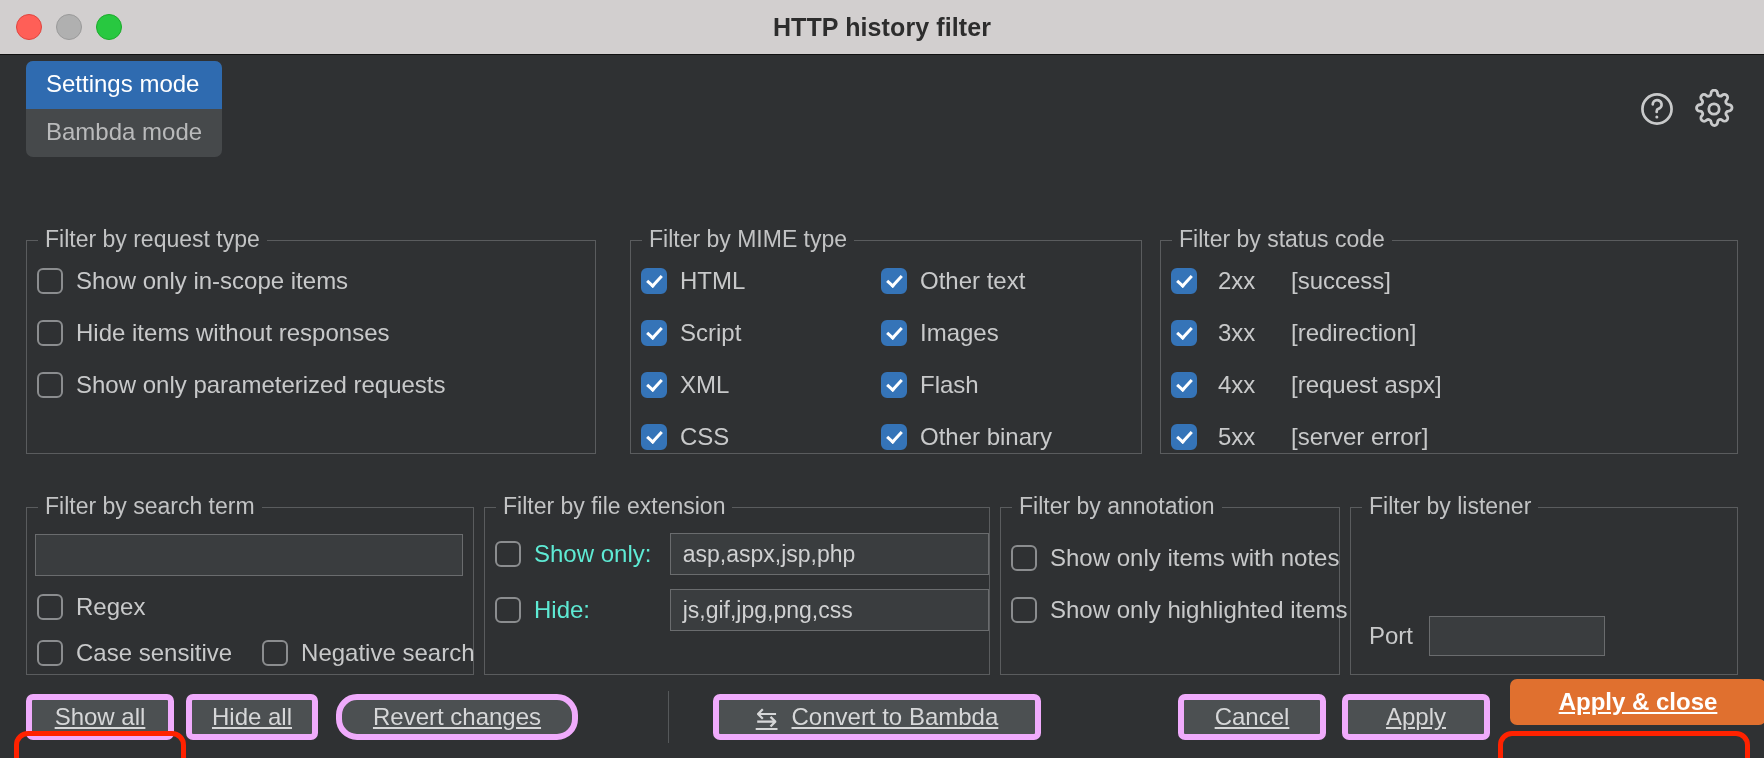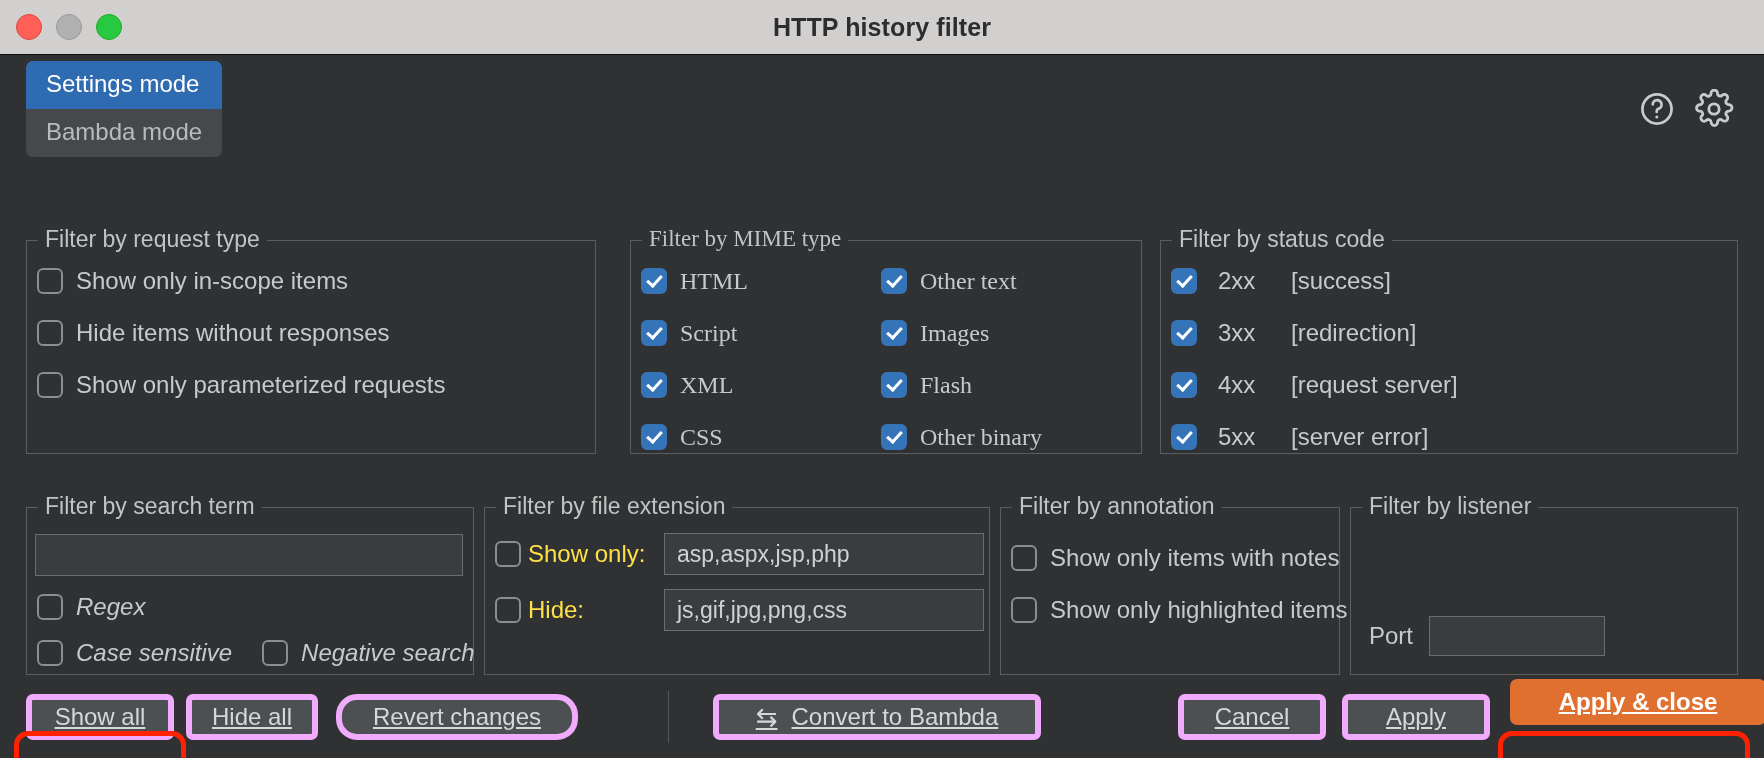--- a/index.html
+++ b/index.html
@@ -109,21 +109,21 @@
     left: 11px;
     background: #2f3133;
     padding: 0 7px;
     font-size: 23px;
     color: #c2c3c4;
     white-space: nowrap;
   }
 
   
   #fs-request { left: 26px;   top: 185px; width: 570px;  height: 214px; }
-  #fs-mime    { left: 630px;  top: 185px; width: 512px;  height: 214px; font-family: Liberation Serif, serif; }
+  #fs-mime    { left: 630px;  top: 185px; width: 512px;  height: 214px; }
   #fs-status  { left: 1160px; top: 185px; width: 578px;  height: 214px; }
   
   #fs-search  { left: 26px;   top: 452px; width: 448px;  height: 168px; }
   #fs-fileext { left: 484px;  top: 452px; width: 506px;  height: 168px; }
   #fs-annot   { left: 1000px; top: 452px; width: 340px;  height: 168px; }
   #fs-listen  { left: 1350px; top: 452px; width: 388px;  height: 168px; }
 
   .rows {
     padding: 14px 0 0 10px;
     display: flex;
@@ -211,35 +211,34 @@
   .search-opts {
     position: absolute;
     left: 10px;
     top: 76px;
     width: 430px;
   }
   .opt-line {
     display: flex;
     align-items: center;
     height: 46px;
-    font-style: italic;
   }
   .opt-line .cb-row { margin-right: 30px; }
 
   
   .fe-row {
     display: flex;
     align-items: center;
     height: 56px;
     padding-left: 10px;
   }
   .fe-label {
     font-size: 24px;
-    color: #fde047;
-    margin-left: 7px;
+    color: #5eead4;
+    margin-left: 13px;
     width: 136px;
     white-space: nowrap;
   }
   .fe-input {
     width: 320px;
     height: 42px;
   }
 
   
   .port-row {
@@ -424,21 +423,21 @@
         <span class="status-label">[success]</span>
       </div>
       <div class="cb-row">
         <span class="cb on"></span>
         <span class="status-label code">3xx</span>
         <span class="status-label">[redirection]</span>
       </div>
       <div class="cb-row">
         <span class="cb on"></span>
         <span class="status-label code">4xx</span>
-        <span class="status-label">[request server]</span>
+        <span class="status-label">[request aspx]</span>
       </div>
       <div class="cb-row">
         <span class="cb on"></span>
         <span class="status-label code">5xx</span>
         <span class="status-label">[server error]</span>
       </div>
     </div>
   </div>
 
   <div class="fs" id="fs-search">

